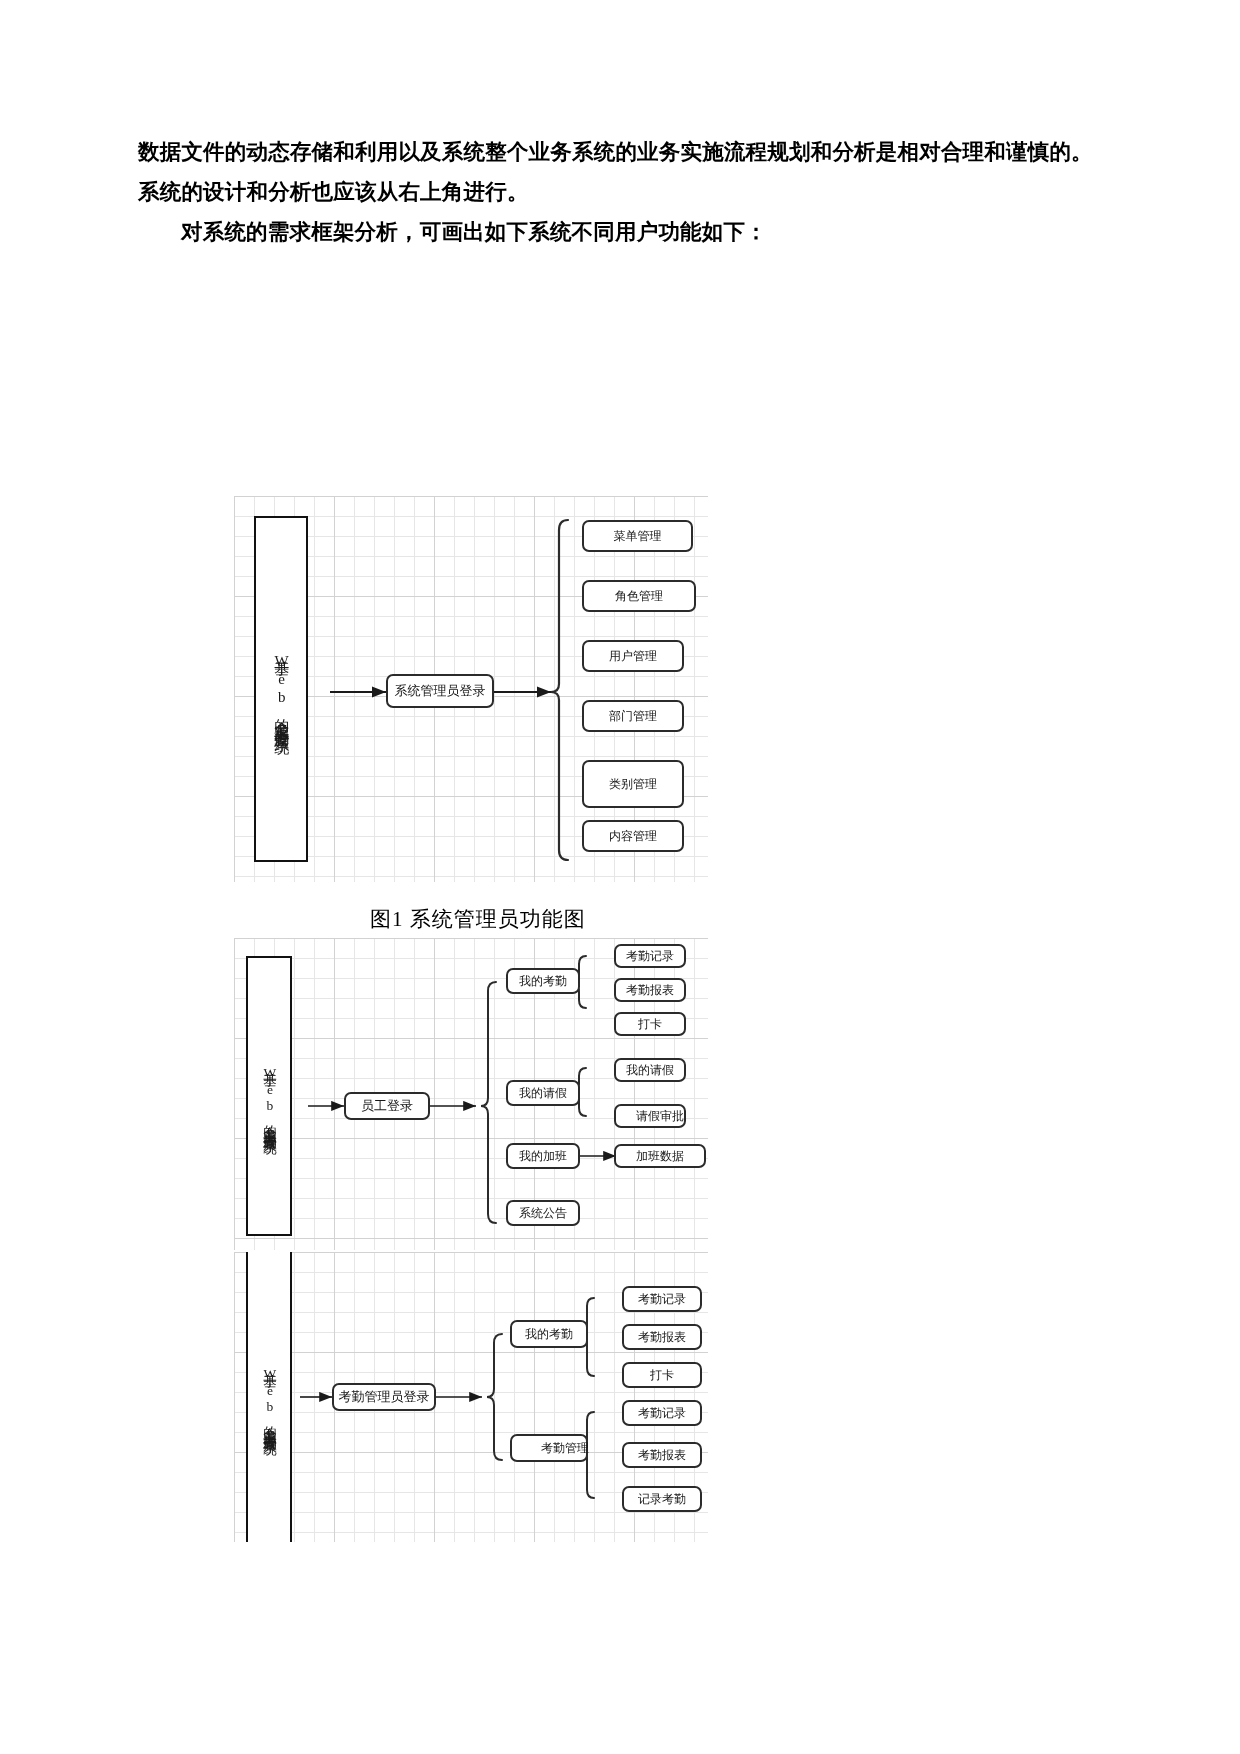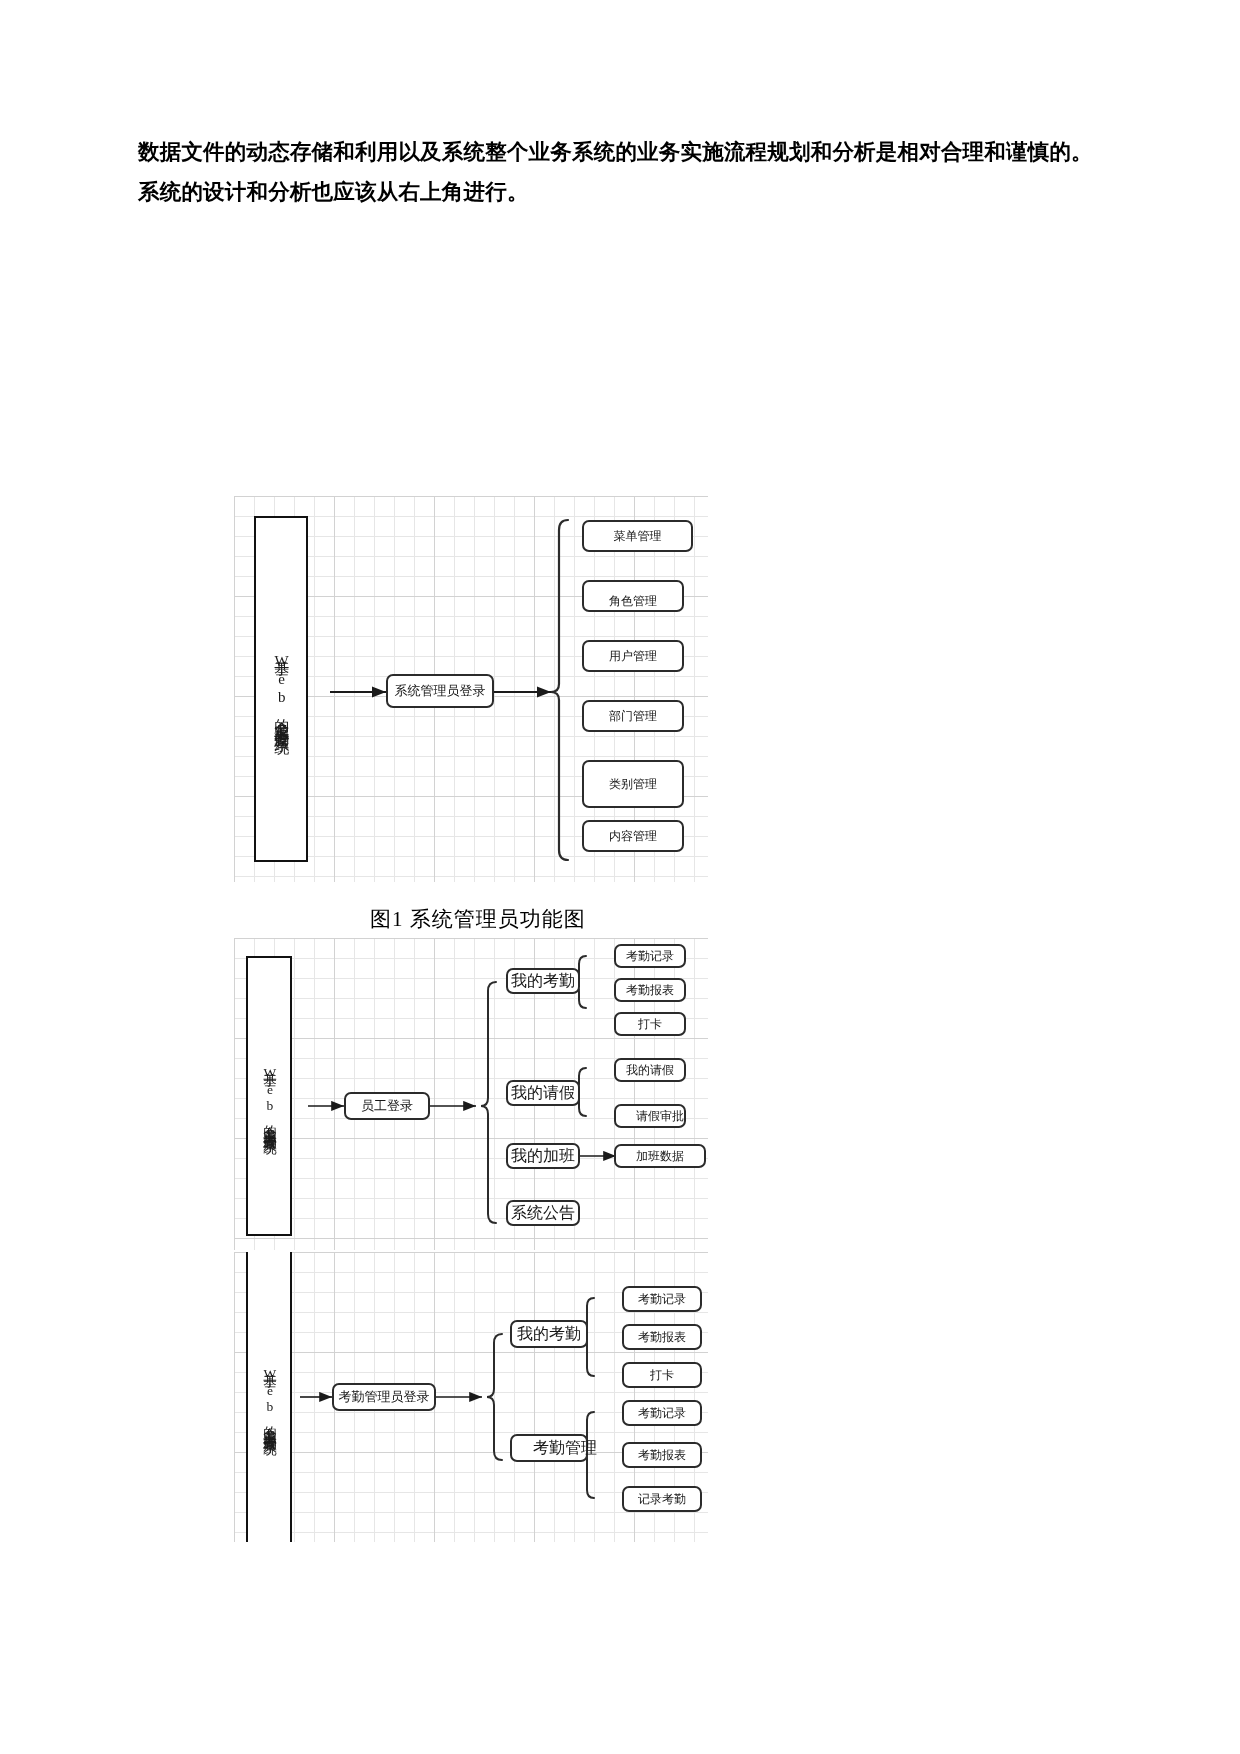--- a/index.html
+++ b/index.html
@@ -82,33 +82,34 @@
     box-sizing:border-box;
     border:2px solid #2b2b2b;
     border-radius:7px;
     background:#fff;
     display:flex;align-items:center;justify-content:center;
     font-family:"DejaVu Sans","Liberation Sans",sans-serif;
     color:#161616;
     white-space:nowrap;
   }
   .node.lvl1{font-size:13px;}
-  .node.lvl2{font-size:16px;}
+  .node.lvl2{font-size:12px;}
   .node.leaf{font-size:12px;}
 
   
   .wires{position:absolute;left:0;top:0;width:100%;height:100%;z-index:1;}
 </style>
 </head>
 <body>
 
 <div class="page">
 
   <div class="prose">
     <p>数据文件的动态存储和利用以及系统整个业务系统的业务实施流程规划和分析是相对合理和谨慎的。系统的设计和分析也应该从右上角进行。</p>
+    <p class="indent">对系统的需求框架分析，可画出如下系统不同用户功能如下：</p>
   </div>
 
   <div class="diagram" id="fig1" style="left:234px;top:496px;width:474px;height:386px;">
 
     <svg class="wires" viewBox="0 0 474 386" preserveAspectRatio="none">
       <defs>
         <marker id="ah1" markerWidth="9" markerHeight="9" refX="8" refY="3.2" orient="auto">
           <path d="M0,0 L8,3.2 L0,6.4 z" fill="#1a1a1a"></path>
         </marker>
       </defs>
@@ -124,21 +125,21 @@
       <span class="vtext">基于Web的企业员工考勤管理系统</span>
     </div>
 
     <div class="node lvl1" style="left:152px;top:178px;width:108px;height:34px;">
       <span>系统管理员登录</span>
     </div>
 
     <div class="node leaf" style="left:348px;top:24px;width:111px;height:32px;">
       <span>菜单管理</span>
     </div>
-    <div class="node leaf" style="left:348px;top:84px;width:102px;height:32px;align-items:flex-end;">
+    <div class="node leaf" style="left:348px;top:84px;width:114px;height:32px;">
       <span>角色管理</span>
     </div>
     <div class="node leaf" style="left:348px;top:144px;width:102px;height:32px;">
       <span>用户管理</span>
     </div>
     <div class="node leaf" style="left:348px;top:204px;width:102px;height:32px;">
       <span>部门管理</span>
     </div>
     <div class="node leaf" style="left:348px;top:264px;width:102px;height:48px;">
       <span>类别管理</span>

